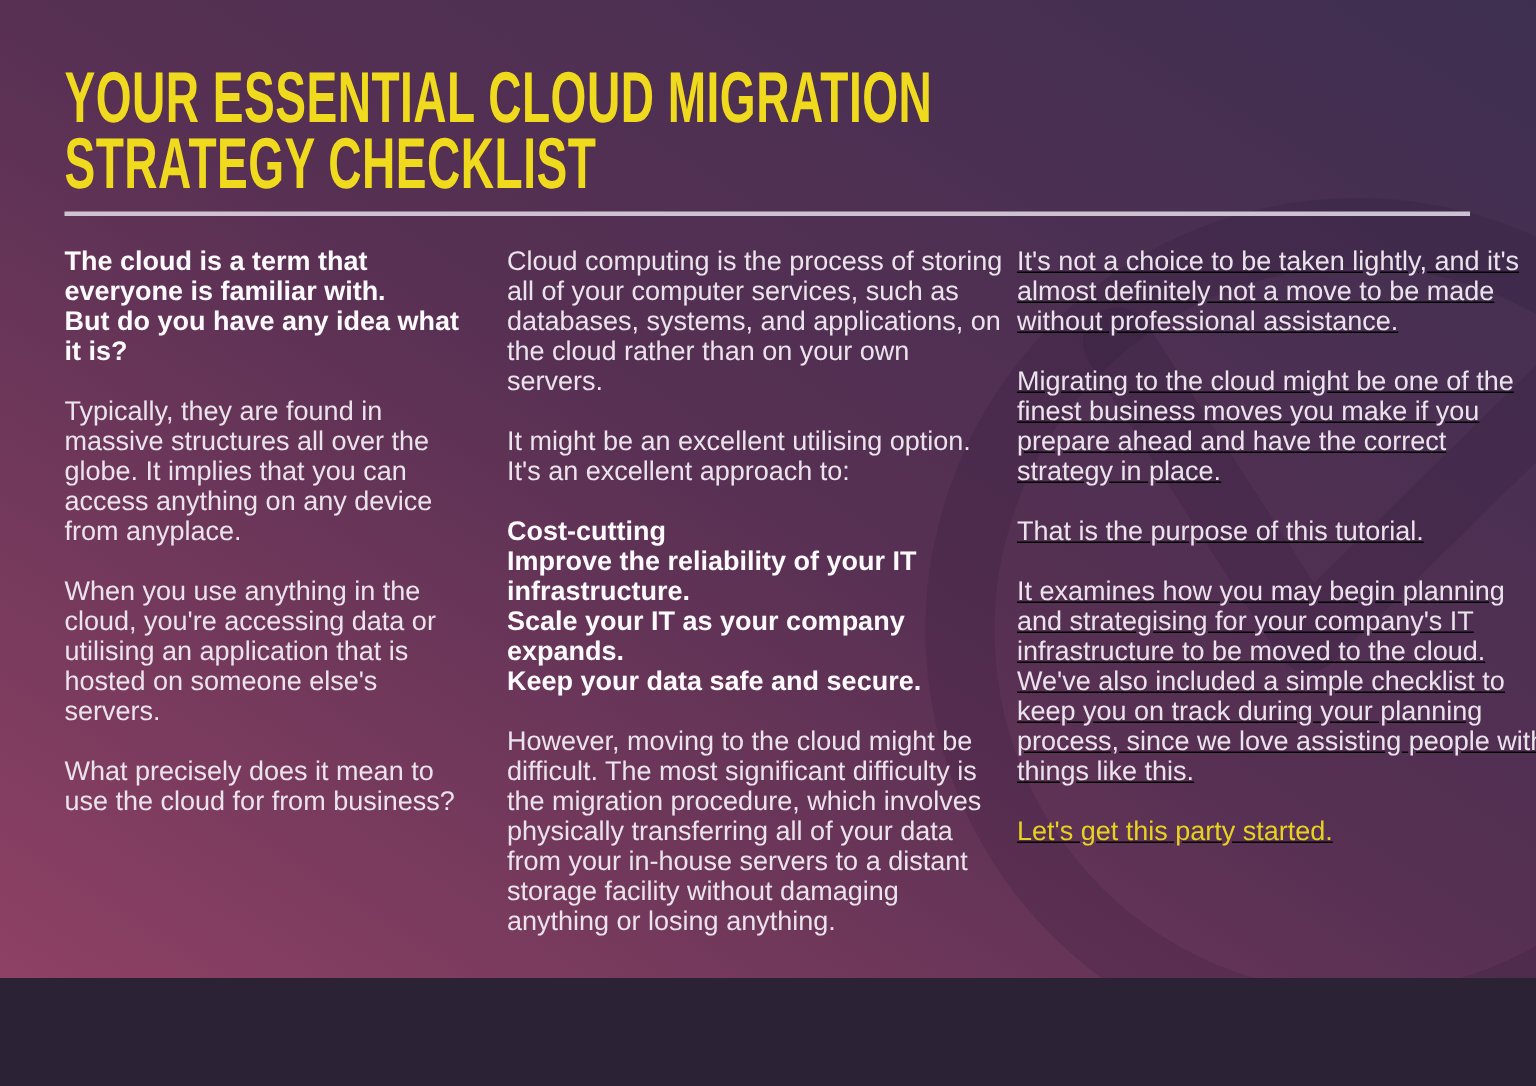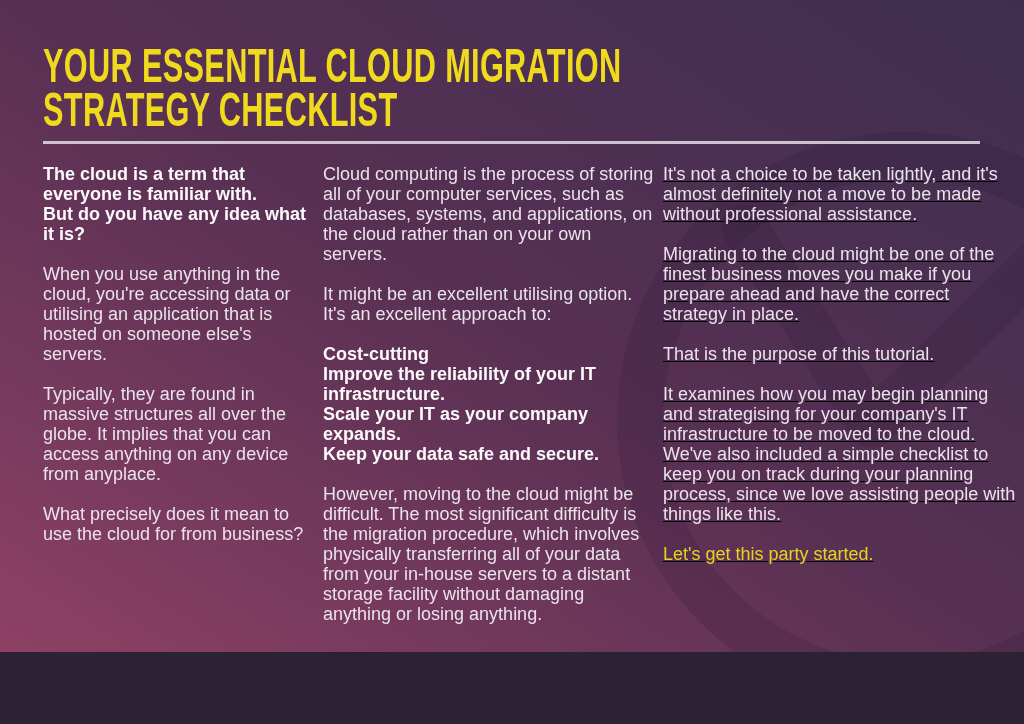--- a/index.html
+++ b/index.html
@@ -47,21 +47,21 @@
     opacity: 0.92;
   }
   .columns {
     position: absolute;
     left: 43px;
     top: 164px;
     display: flex;
   }
   .col { flex: 0 0 auto; }
   .col-1 { width: 272px; margin-right: 8px; }
-  .col-2 { width: 334px; margin-right: 6px; }
+  .col-2 { width: 334px; margin-right: 6px; margin-left: 15px; }
   .col-3 { width: 354px; text-decoration: underline; }
   .para {
     margin: 0 0 20px 0;
     font-size: 18px;
     line-height: 20px;
     color: #ebe3ec;
     white-space: pre-line;
   }
   .para.bold {
     font-weight: bold;
@@ -88,22 +88,22 @@
     <div class="title-line">STRATEGY CHECKLIST</div>
   </div>
 
   <div class="title-rule"></div>
 
   <div class="columns">
 
     <div class="col col-1">
       <p class="para bold">The cloud is a term that everyone is familiar with.
 But do you have any idea what it is?</p>
+      <p class="para">Typically, they are found in massive structures all over the globe. It implies that you can access anything on any device from anyplace.</p>
       <p class="para">When you use anything in the cloud, you're accessing data or utilising an application that is hosted on someone else's servers.</p>
-      <p class="para">Typically, they are found in massive structures all over the globe. It implies that you can access anything on any device from anyplace.</p>
       <p class="para">What precisely does it mean to use the cloud for from business?</p>
     </div>
 
     <div class="col col-2">
       <p class="para">Cloud computing is the process of storing all of your computer services, such as databases, systems, and applications, on the cloud rather than on your own servers.</p>
       <p class="para">It might be an excellent utilising option.
 It's an excellent approach to:</p>
       <p class="para bold">Cost-cutting
 Improve the reliability of your IT infrastructure.
 Scale your IT as your company expands.

